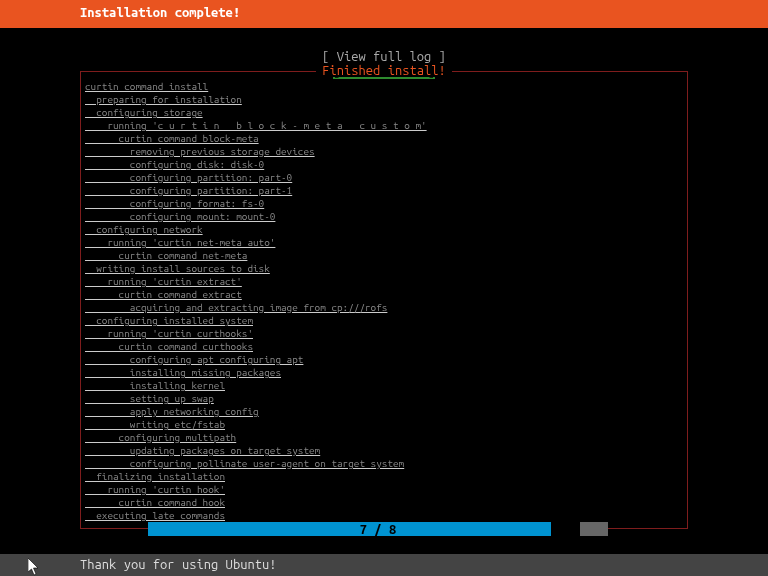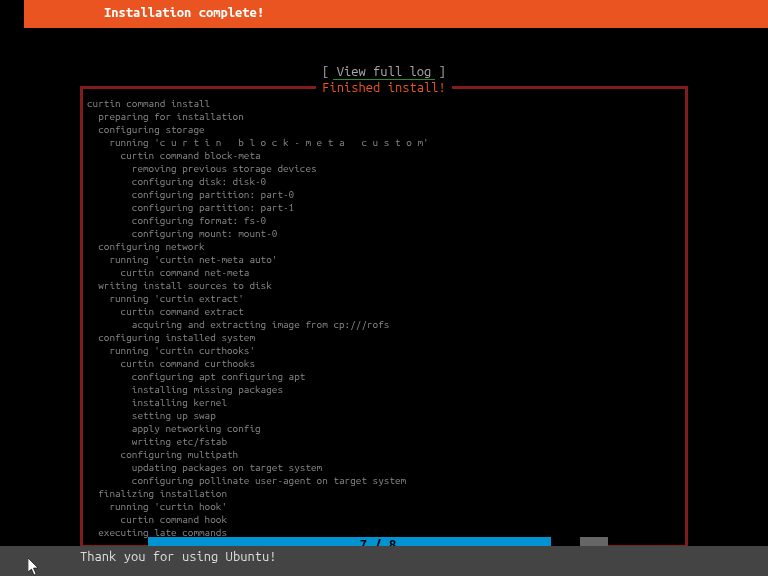--- a/index.html
+++ b/index.html
@@ -11,51 +11,51 @@
     line-height: 1.0;
     overflow: hidden;
     color: #ccc;
   }
   .header-bar {
     background: #e95420;
     color: #fff;
     padding: 6px 0 6px 80px;
     font-weight: bold;
     height: 28px;
-    margin-left: 24px;
   }
   .main-area {
     position: relative;
     height: 504px;
   }
   .panel {
     position: absolute;
     left: 80px; right: 80px; top: 22px;
-    border: 3px solid #7f1d1d;
+    border: 1px solid #7f1d1d;
     padding: 0;
+    text-decoration: underline;
   }
   .panel-title {
     position: absolute;
     top: -8px; left: 0; right: 0;
     text-align: center;
     color: #e95420;
   }
   .panel-title span {
     background: #000;
     padding: 0 6px;
   }
   .log {
     padding: 8px 4px 6px 4px;
     color: #888;
     white-space: pre;
     font-size: 10px;
     line-height: 13px;
   }
   .buttons {
-    margin-top: 36px;
+    margin-top: 21px;
     text-align: center;
     line-height: 15px;
   }
   .btn {
     display: inline-block;
     color: #aaa;
   }
   .btn-reboot {
     background: #2e8b2e;
     color: #000;
@@ -93,21 +93,21 @@
     text-align: center;
     color: #000;
     font-weight: bold;
   }
   .footer {
     position: absolute;
     left: 0; right: 0; bottom: 0;
     background: #444;
     color: #ddd;
     padding: 4px 0 3px 80px;
-    height: 30px;
+    height: 22px;
   }
   .cursor {
     position: absolute;
     left: 28px; bottom: 0px;
     width: 12px; height: 18px;
     pointer-events: none;
   }
   .cursor svg { display: block; }
 </style>
 </head>

